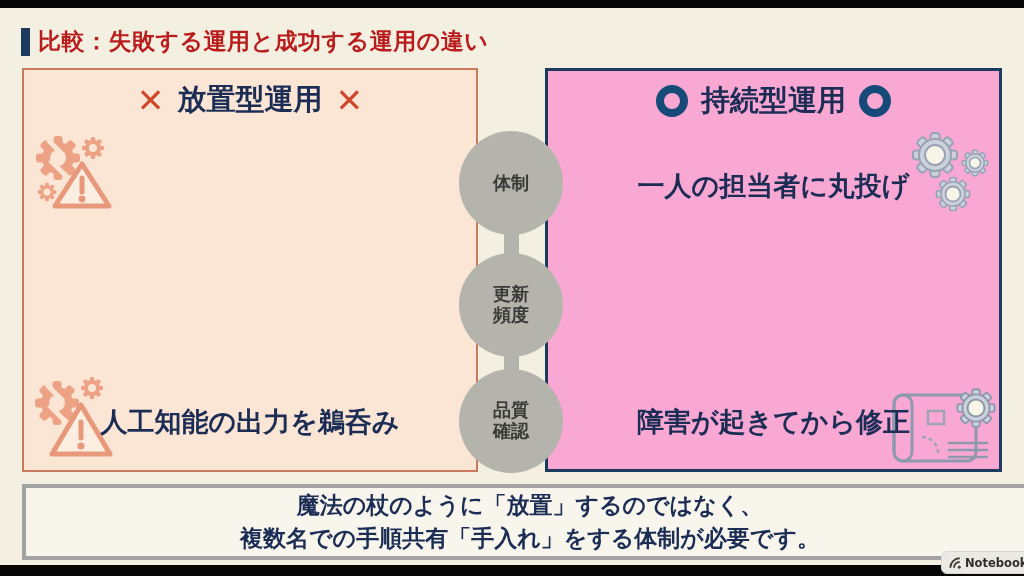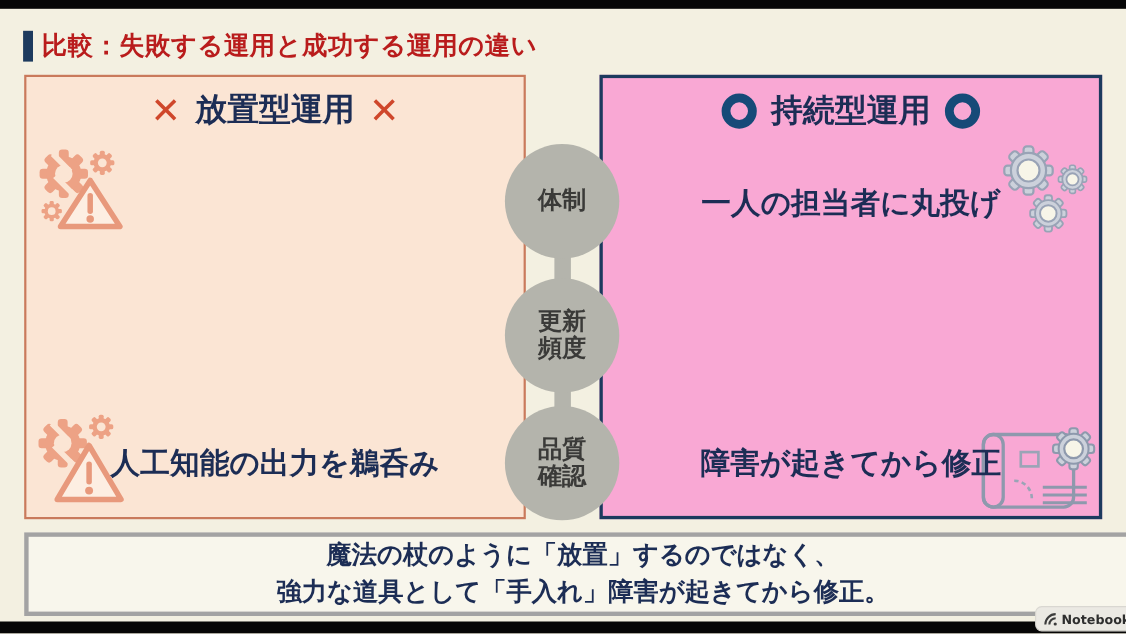--- a/index.html
+++ b/index.html
@@ -31,21 +31,21 @@
 
   .item-row { position:absolute; left:0; width:100%; text-align:center;
               font-size:27px; font-weight:800; color:#1c2d55; line-height:40px;
               white-space:nowrap; }
 
   .icon-cluster { position:absolute; }
 
   .mid-connector { position:absolute; left:504px; top:183px; width:15px; height:238px; background:#b4b4ac; }
   .mid-circle { position:absolute; left:459px; width:104px; height:104px; border-radius:50%;
                 background:#b4b4ac; display:flex; align-items:center; justify-content:center;
-                text-align:center; font-size:22px; font-weight:800; color:#3a3a38;
+                text-align:center; font-size:18px; font-weight:800; color:#3a3a38;
                 line-height:1.15; white-space:pre-line; }
   .mid-circle.c1 { top:131px; }
   .mid-circle.c2 { top:253px; }
   .mid-circle.c3 { top:369px; }
 
   .conclusion { position:absolute; left:22px; top:484px; width:1016px; height:76px;
                 background:#f8f6ec; border:4px solid #a3a3a3;
                 display:flex; flex-direction:column; justify-content:center; align-items:center;
                 font-size:23px; font-weight:800; color:#1c2d55; line-height:33px; }
 
@@ -154,21 +154,21 @@
 
 <div class="mid-connector"></div>
 <div class="mid-circle c1">体制</div>
 <div class="mid-circle c2">更新
 頻度</div>
 <div class="mid-circle c3">品質
 確認</div>
 
 <section class="conclusion">
   <div>魔法の杖のように「放置」するのではなく、</div>
-  <div>強力な道具として「手入れ」障害が起きてから修正。</div>
+  <div>複数名での手順共有「手入れ」をする体制が必要です。</div>
 </section>
 
 <div class="badge">
   <span>
     <svg viewBox="0 0 14 14" width="12" height="12">
       <path d="M1.5 12.5 A11 11 0 0 1 12.5 1.5" fill="none" stroke="#3c3c3c" stroke-width="2.2"></path>
       <path d="M5.8 12.5 A6.7 6.7 0 0 1 12.5 5.8" fill="none" stroke="#3c3c3c" stroke-width="2.2"></path>
       <circle cx="12" cy="12" r="1.7" fill="#3c3c3c"></circle>
     </svg>
   </span>

